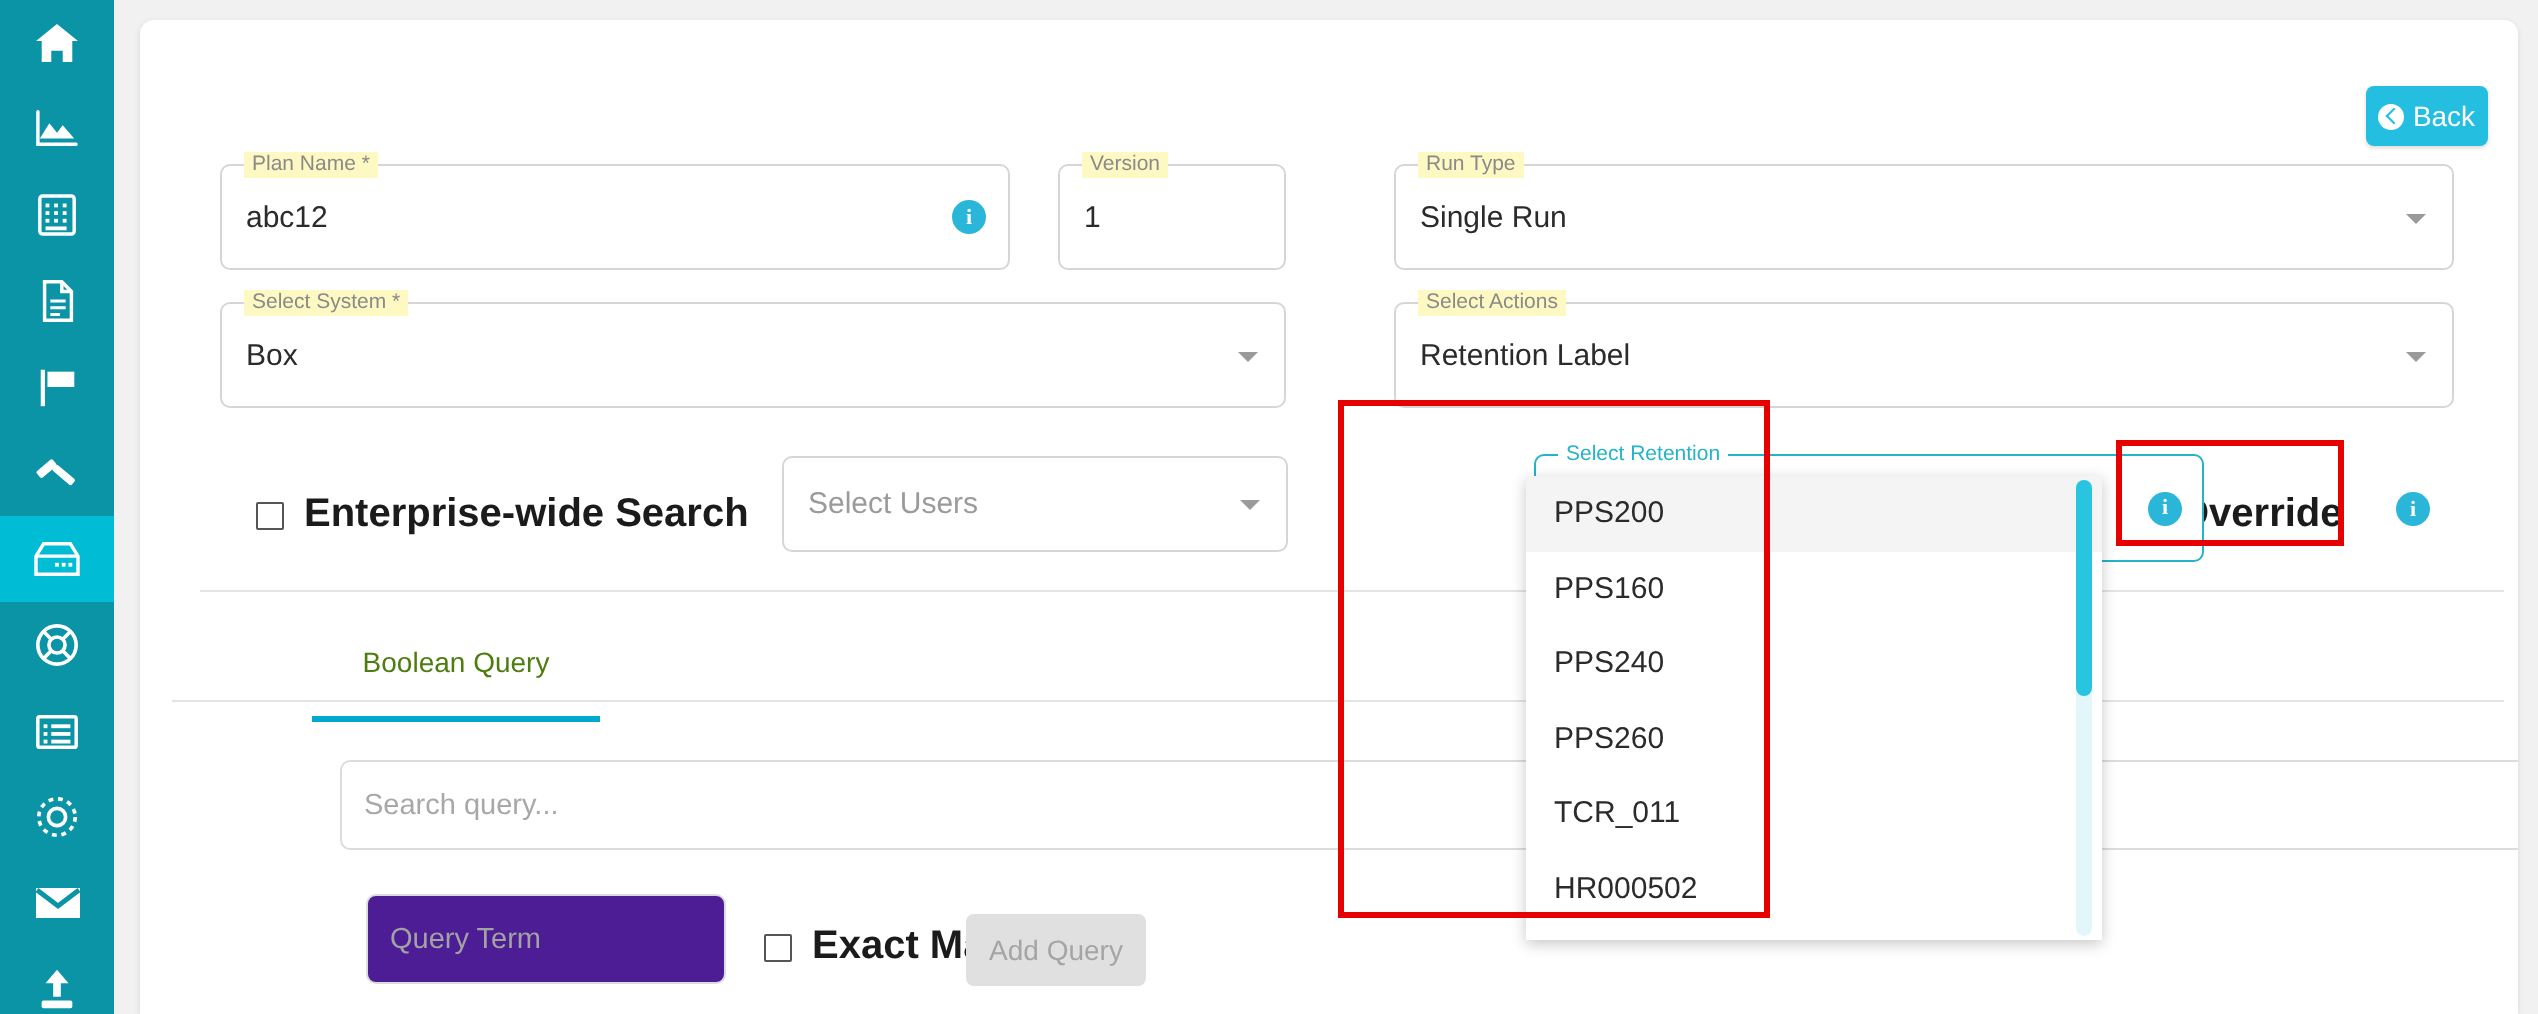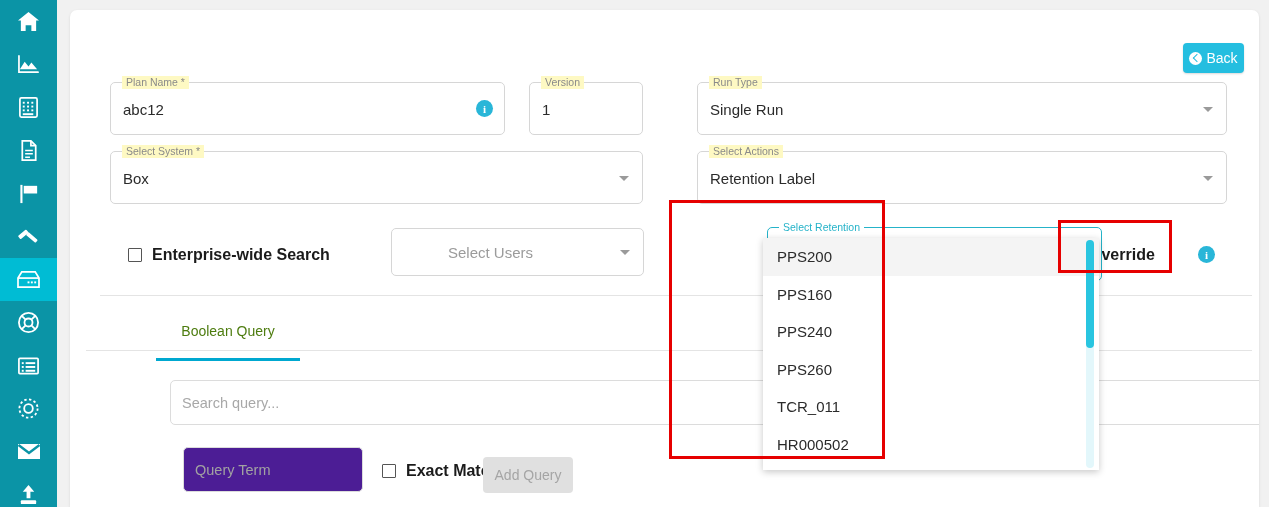--- a/index.html
+++ b/index.html
@@ -78,21 +78,21 @@
     white-space: nowrap;
     line-height: 13px;
   }
   .field > .val {
     position: absolute; left: 12px; top: 50%;
     transform: translateY(-50%);
     font-size: 15px;
     color: #2b2b2b;
     white-space: nowrap;
   }
-  .field > .val.placeholder { color: #9b9b9b; margin-left: 44px; }
+  .field > .val.placeholder { color: #9b9b9b; }
   .caret {
     position: absolute; right: 13px; top: 50%;
     margin-top: -2px;
     width: 0; height: 0;
     border-left: 5px solid transparent;
     border-right: 5px solid transparent;
     border-top: 5px solid #9a9a9a;
   }
   .info-icon {
     width: 17px; height: 17px; border-radius: 50%;
@@ -105,21 +105,21 @@
 
   
   .cbox {
     width: 14px; height: 14px;
     border: 1.6px solid #555;
     background: #fff;
     border-radius: 1px;
     flex: 0 0 14px;
   }
   .cb-row { position: absolute; display: flex; align-items: center; gap: 10px; }
-  .cb-row .lbl { font-size: 16px; font-weight: bold; color: #1b1b1b; white-space: nowrap; }
+  .cb-row .lbl { font-size: 20px; font-weight: bold; color: #1b1b1b; white-space: nowrap; }
 
   
   .divider { position: absolute; height: 1px; background: #e4e4e4; }
 
   
   #tab-boolean {
     position: absolute; left: 86px; top: 313px;
     width: 144px; height: 38px;
     display: flex; align-items: flex-start; justify-content: center;
     font-size: 14px; color: #4d7c0f;
@@ -172,21 +172,21 @@
     position: absolute; top: -7px; left: 11px; padding: 0 4px;
     background: #fff; font-size: 10.5px; color: #25b3c9;
     line-height: 13px;
     text-align: right;
   }
   #retention-info {
     position: absolute; right: 10px; top: 50%; margin-top: -8.5px;
   }
   #retention-panel {
     position: absolute; left: 693px; top: 228px;
-    width: 336px; height: 232px;
+    width: 288px; height: 232px;
     background: #fff;
     box-shadow: 0 2px 7px rgba(0,0,0,0.22);
     overflow: hidden;
   }
   .opt {
     height: 37.5px;
     display: flex; align-items: center;
     padding-left: 14px;
     font-size: 15px; color: #2b2b2b;
     cursor: pointer;

